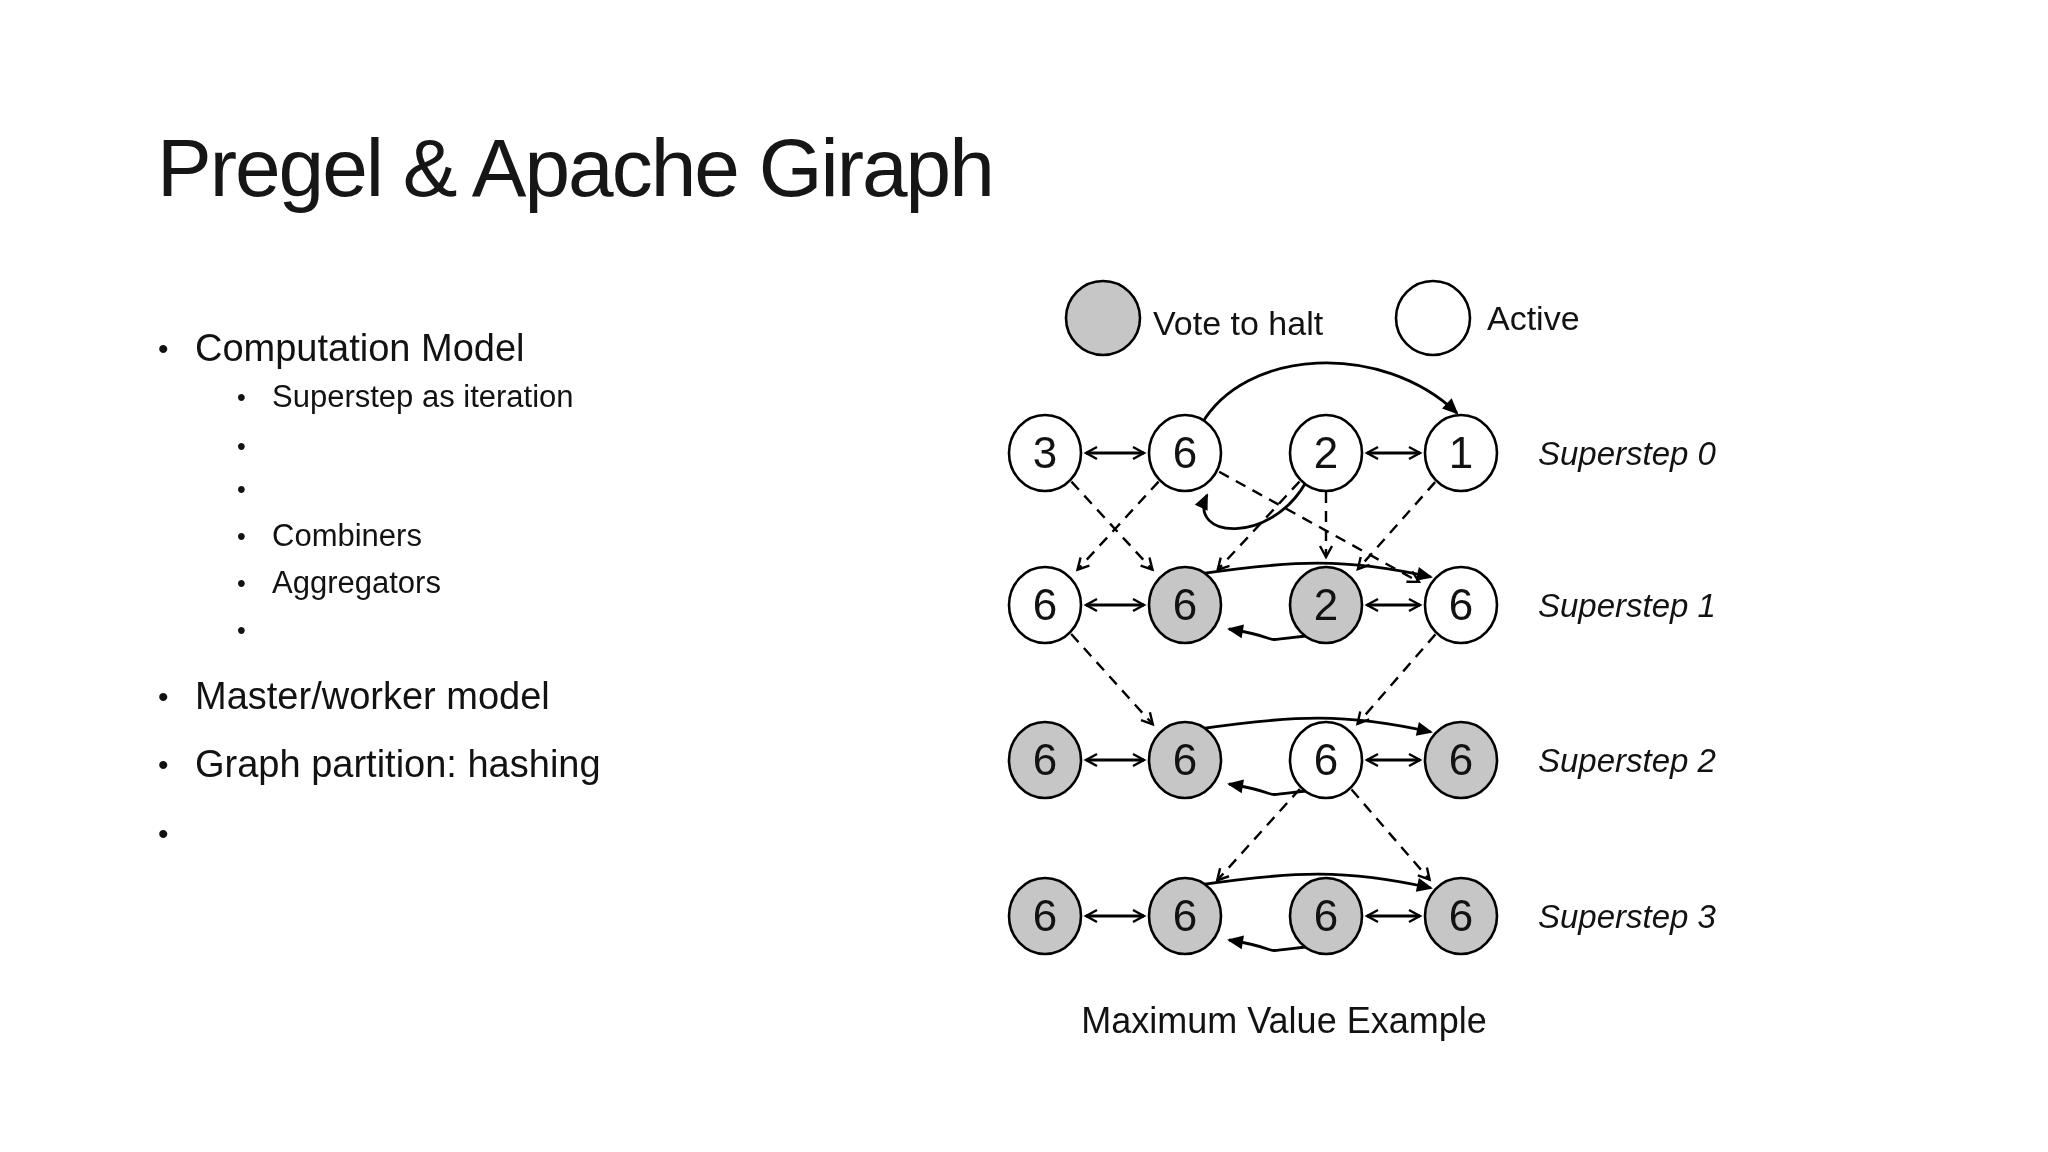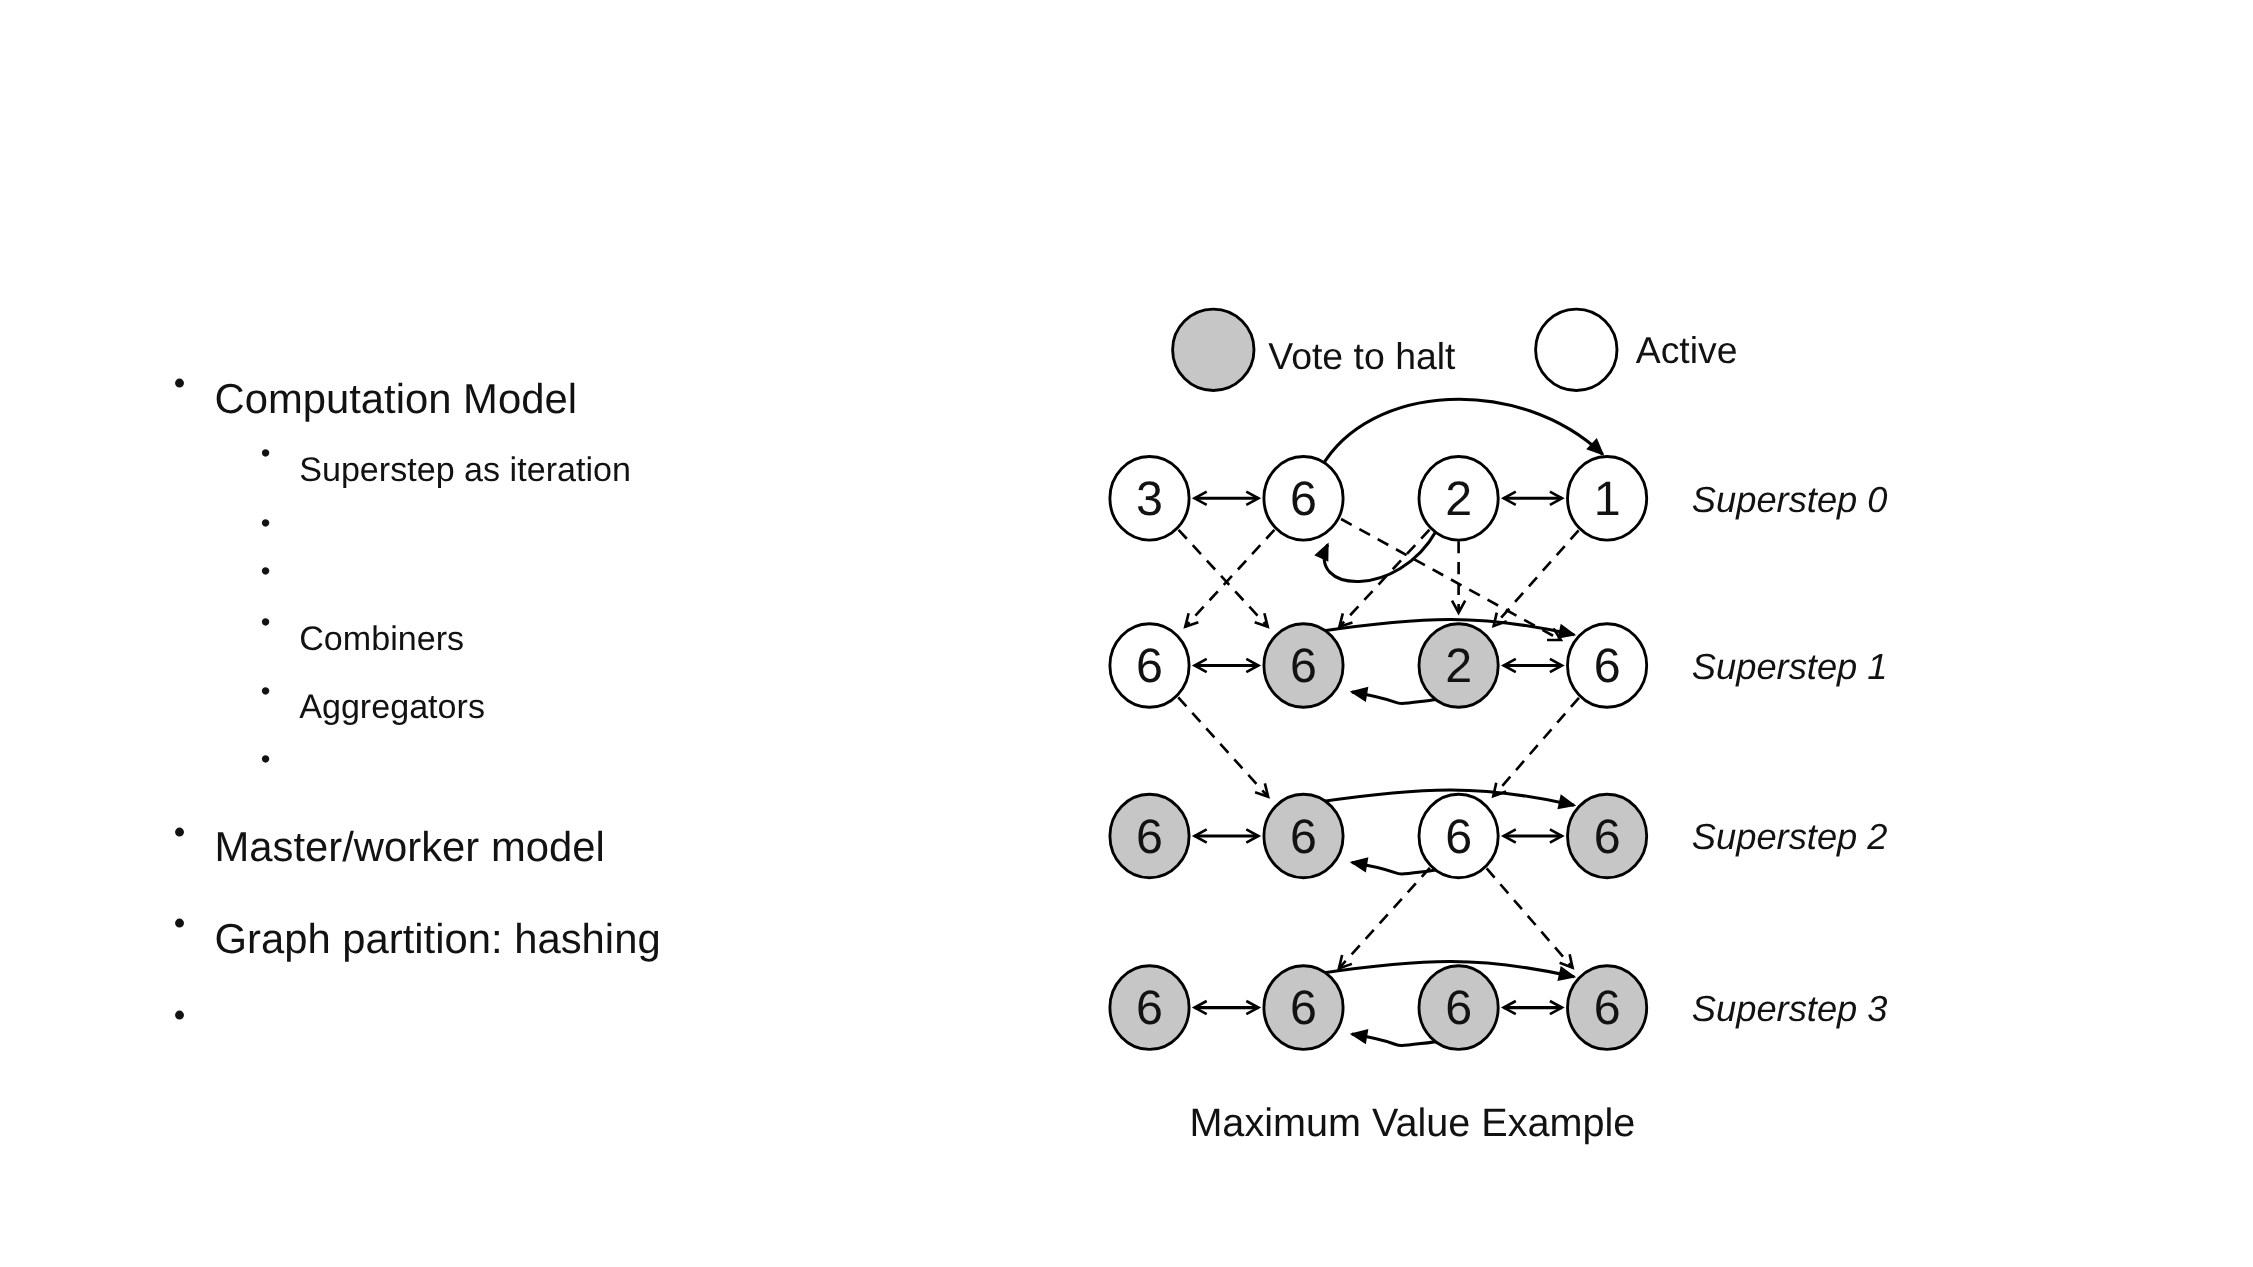--- a/index.html
+++ b/index.html
@@ -20,21 +20,21 @@
     letter-spacing:-2px;
     color:#161616;
     white-space:nowrap;
   }
   .bullets{
     position:absolute;
     left:148px;top:325px;
     width:830px;
   }
   .b{display:flex;}
-  .b .txt{white-space:pre-line;margin-top:15px;}
+  .b .txt{white-space:pre-line;}
   .l1{font-size:38px;line-height:47px;}
   .l2{font-size:31px;line-height:40px;}
   .l1 .dot{flex:0 0 37px;margin-left:10px;font-size:30px;}
   .l2 .dot{flex:0 0 35px;margin-left:89px;font-size:25px;}
   .b:nth-child(2){margin-top:5px;}
   .b:nth-child(3){margin-top:9px;}
   .b:nth-child(4){margin-top:3px;}
   .b:nth-child(5),.b:nth-child(6),.b:nth-child(7){margin-top:7px;}
   .b:nth-child(8){margin-top:23px;}
   .b:nth-child(9){margin-top:21px;}
@@ -47,20 +47,21 @@
     font-size:36px;
     color:#121212;
     margin-top:12px;
   }
 </style>
 </head>
 <body>
 
 <div class="slide">
 
+  <div class="title">Pregel &amp; Apache Giraph</div>
 
   <div class="bullets">
       <div class="b l1">
         <span class="dot">•</span>
         <span class="txt">Computation Model</span>
       </div>
       <div class="b l2">
         <span class="dot">•</span>
         <span class="txt">Superstep as iteration</span>
       </div>

